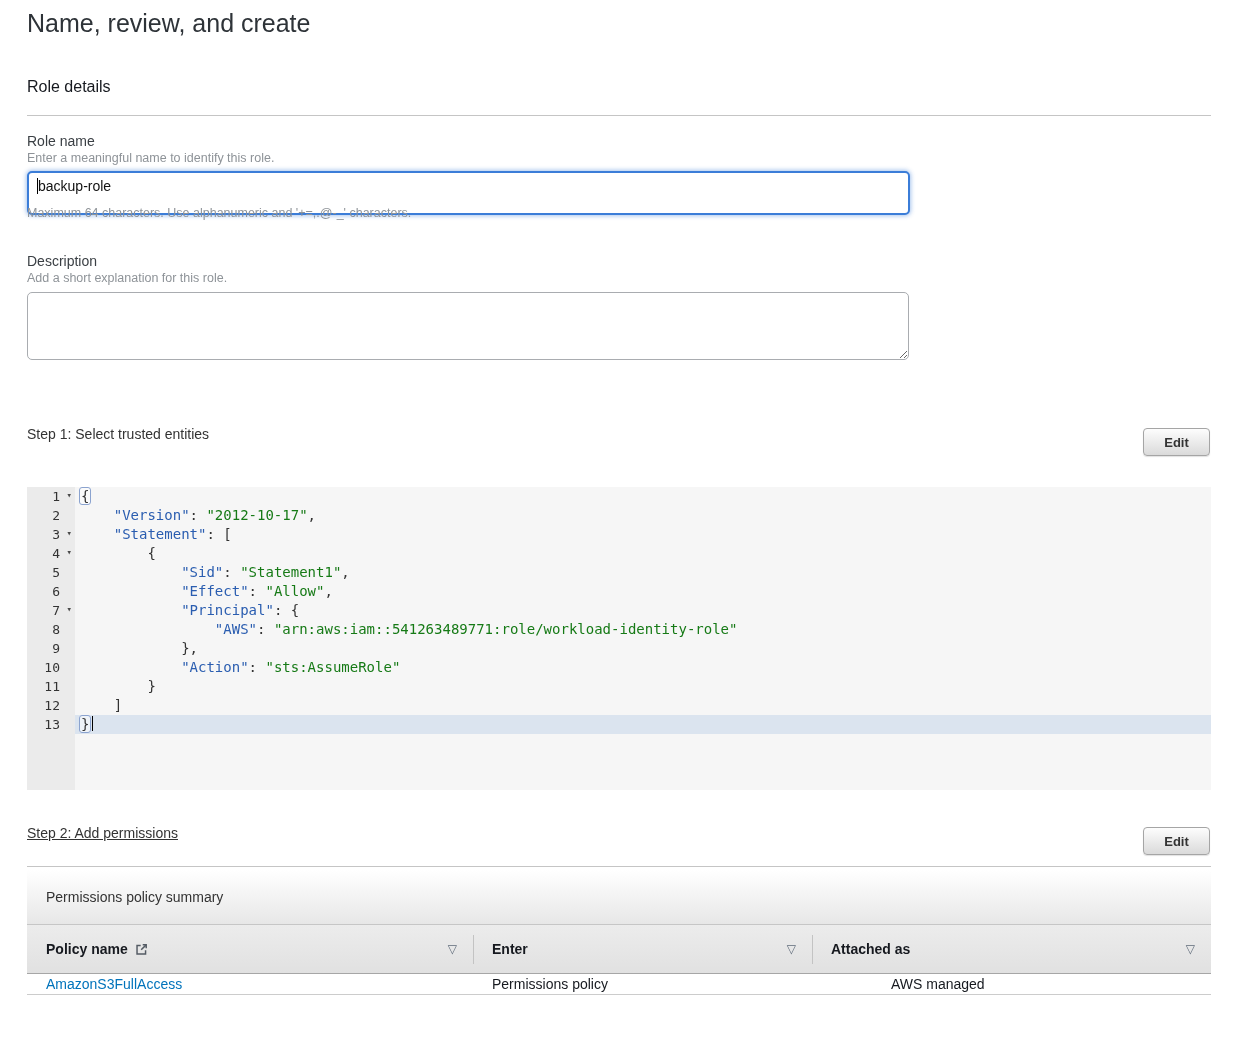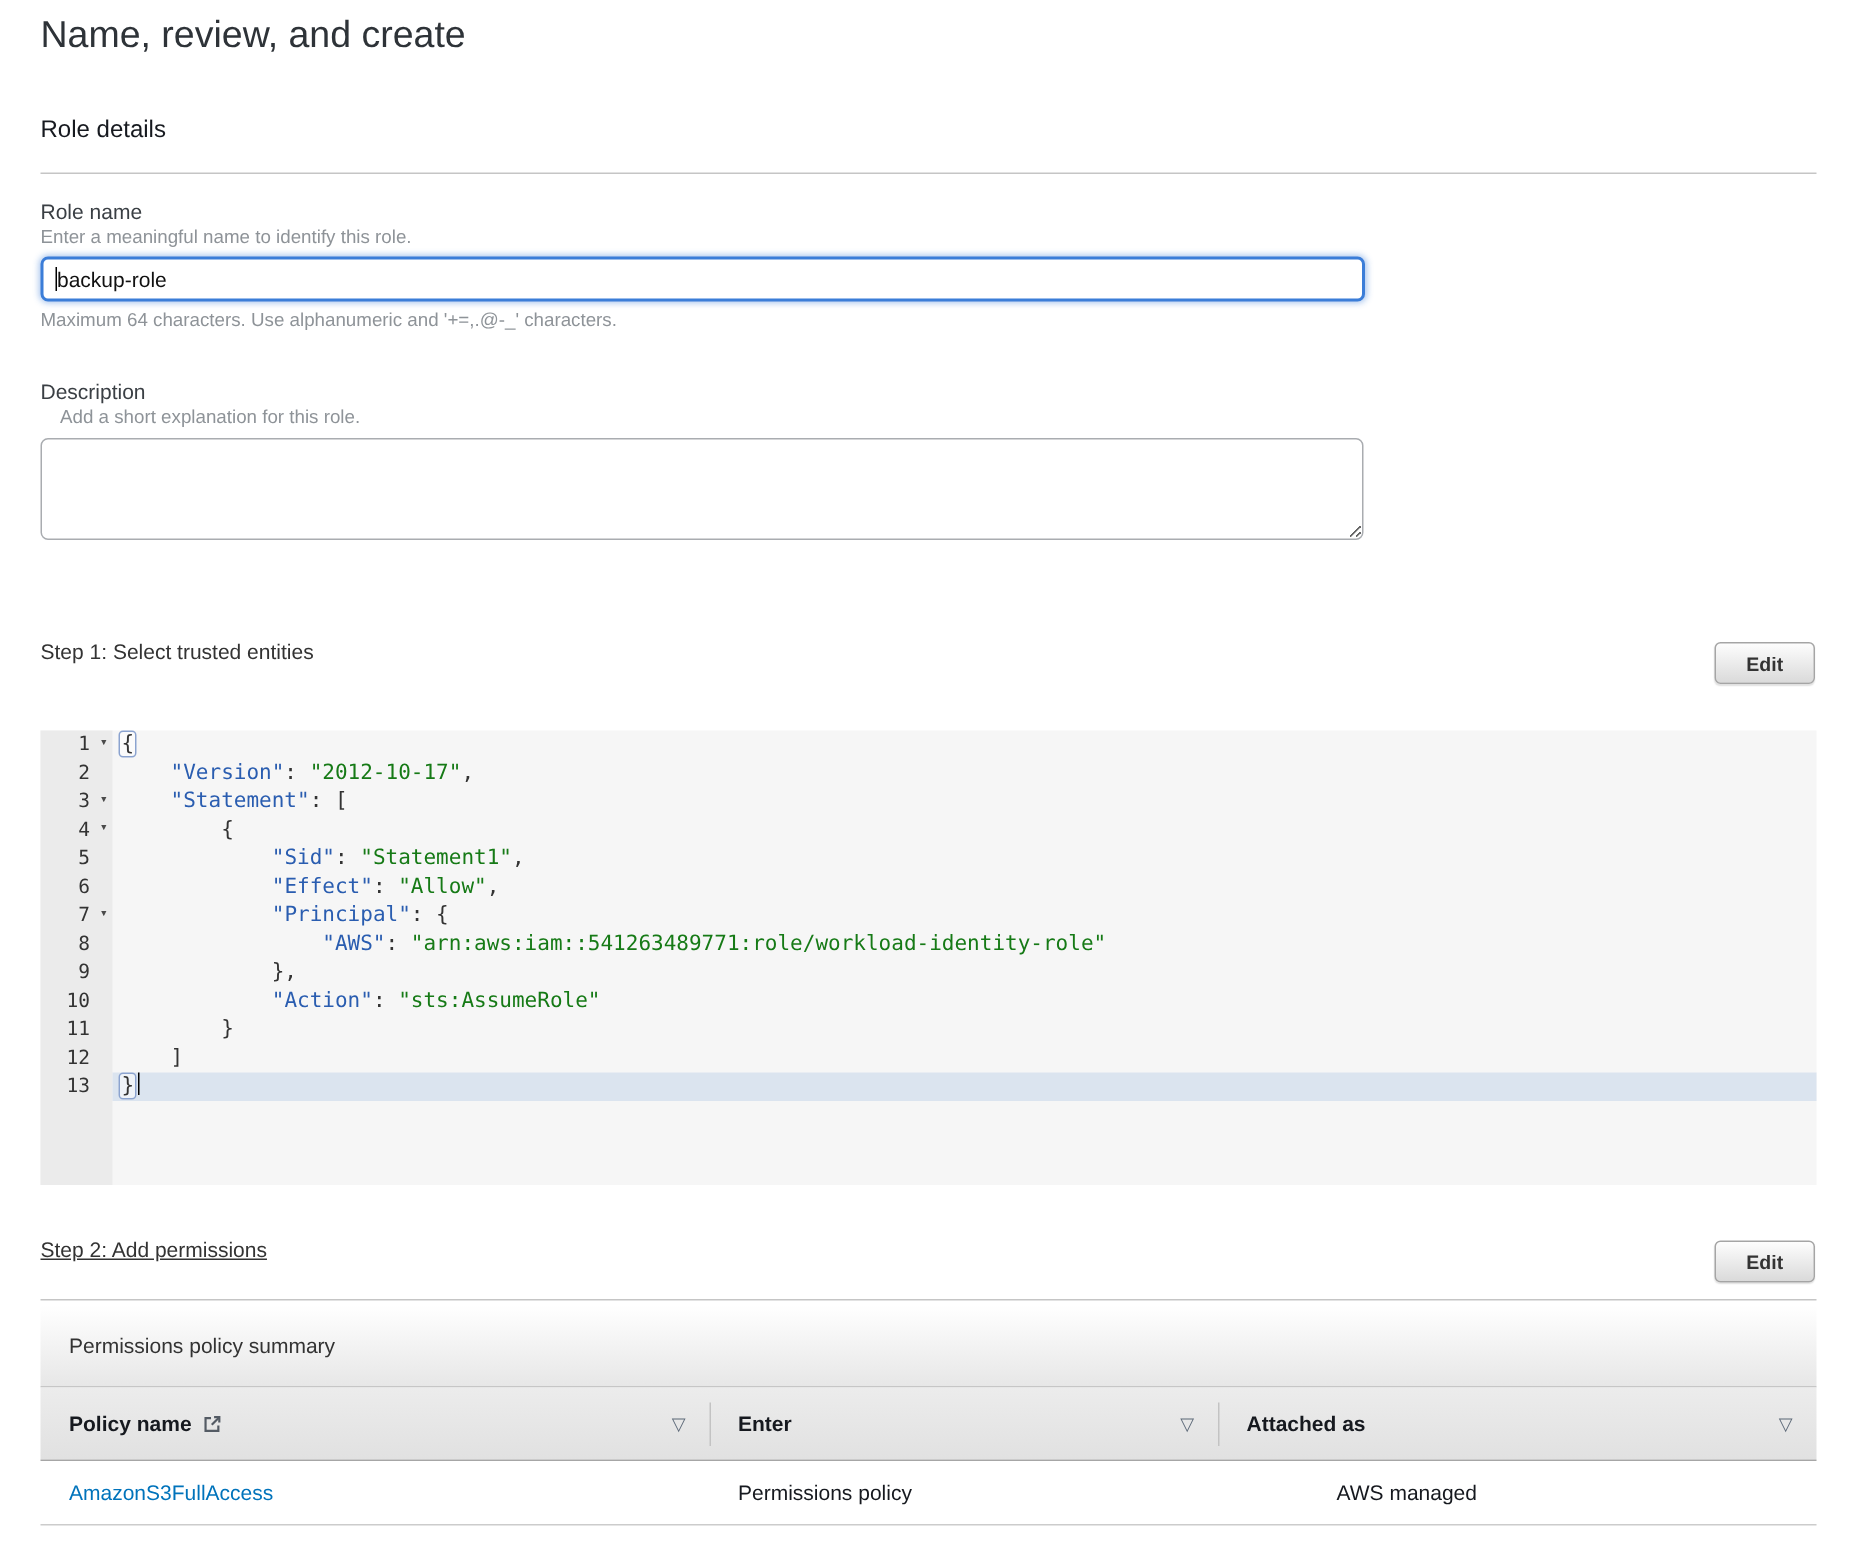--- a/index.html
+++ b/index.html
@@ -7,21 +7,21 @@
   body { font-family:"Liberation Sans","DejaVu Sans",sans-serif; color:#16191f; }
   .page { position:relative; width:1242px; height:1037px; background:#fff; overflow:hidden; }
 
   .page-title { position:absolute; left:27px; top:9px; font-size:25px; font-weight:400; color:#2e3338; }
   .section-heading { position:absolute; left:27px; font-size:16px; font-weight:400; color:#16191f; }
   .hr { position:absolute; left:27px; right:31px; height:1px; background:#c5c5c5; }
 
   .field-label { position:absolute; left:27px; font-size:14px; color:#3a3f44; }
   .field-help, .field-hint { position:absolute; left:27px; font-size:12.5px; color:#8e9398; }
 
-  .input-box { position:absolute; left:27px; top:171px; width:883px; height:30px;
+  .input-box { position:absolute; left:27px; top:171px; width:883px; height:44px;
     border:2px solid #3b7dd8; border-radius:5px; background:#fff;
     box-shadow:0 0 4px 1px rgba(59,125,216,.45);
     font-size:14px; color:#111; line-height:26px; padding:0 8px; white-space:pre; cursor:text; }
   .text-caret { display:inline-block; width:1px; height:16px; background:#000; vertical-align:-3px; margin-right:0px; }
 
   .desc-textarea { position:absolute; left:27px; top:292px; width:882px; height:68px;
     border:1px solid #a9acb0; border-radius:5px; background:#fff; resize:both;
     font-family:"Liberation Sans","DejaVu Sans",sans-serif; font-size:14px; padding:6px 8px; color:#111; outline:none; }
 
   .step-heading { position:absolute; left:27px; font-size:14px; font-weight:400; color:#333; }
@@ -46,21 +46,21 @@
   .tok-str { color:#167a16; }
   .tok-box { border:1px solid #8ba3cf; border-radius:3px; background:rgba(255,255,255,.55); margin:0 -1px; padding:0 1px; }
   .ed-caret { display:inline-block; width:1px; height:15px; background:#000; vertical-align:-2px; margin-left:2px; }
 
   
   .panel-head { position:absolute; left:27px; right:31px; top:870px; height:55px;
     background:linear-gradient(#ffffff,#e7e7e7); border-bottom:1px solid #c6c6c6;
     display:flex; align-items:center; padding-left:19px; font-size:14px; color:#333; }
   .tbl-head { position:absolute; left:27px; right:31px; top:925px; height:49px;
     background:linear-gradient(#ececec,#e1e1e1); border-bottom:1px solid #a6a6a6; display:flex; }
-  .tbl-row { position:absolute; left:27px; right:31px; top:974px; height:43px;
+  .tbl-row { position:absolute; left:27px; right:31px; top:974px; height:21px;
     background:#fff; border-bottom:1px solid #cccccc; display:flex; align-items:center; }
   .th { position:relative; display:flex; align-items:center; padding-left:19px; font-size:14px; font-weight:700; color:#16191f; cursor:pointer; }
   .th .col-divider { position:absolute; left:0; top:10px; height:29px; width:0; border-left:1px solid #c3c3c3; }
   .th .filter-tri { position:absolute; right:16px; font-size:12px; font-weight:400; color:#5f6b7a; }
   .td { padding-left:19px; font-size:14px; color:#16191f; }
   .c1 { width:446px; flex:0 0 446px; }
   .c2 { width:339px; flex:0 0 339px; }
   .c3 { flex:1; }
   .link { color:#0073bb; text-decoration:none; cursor:pointer; }
   .ext-ico { margin-left:7px; vertical-align:-1px; }
@@ -74,21 +74,21 @@
 
   <h2 class="section-heading" style="top:78px;">Role details</h2>
   <div class="hr" style="top:115px;"></div>
 
   <div class="field-label" style="top:133px;">Role name</div>
   <div class="field-help" style="top:151px;">Enter a meaningful name to identify this role.</div>
   <div class="input-box"><span class="text-caret"></span><span>backup-role</span></div>
   <div class="field-hint" style="top:206px;">Maximum 64 characters. Use alphanumeric and '+=,.@-_' characters.</div>
 
   <div class="field-label" style="top:253px;">Description</div>
-  <div class="field-help" style="top:271px;margin-left:13px;">Add a short explanation for this role.</div>
+  <div class="field-help" style="top:271px;">Add a short explanation for this role.</div>
   <textarea class="desc-textarea" value="" style=""></textarea>
 
   <div class="step-heading" style="top:426px;">Step 1: Select trusted entities</div>
   <button class="btn-edit" style="top:428px;">Edit</button>
 
   <div class="editor">
     <div class="ed-gutter-bg"></div>
     <div class="ed-lines">
         <div class="ed-line">
           <div class="ed-gutter-cell"><span>1</span><span class="ed-fold">▾</span></div>

